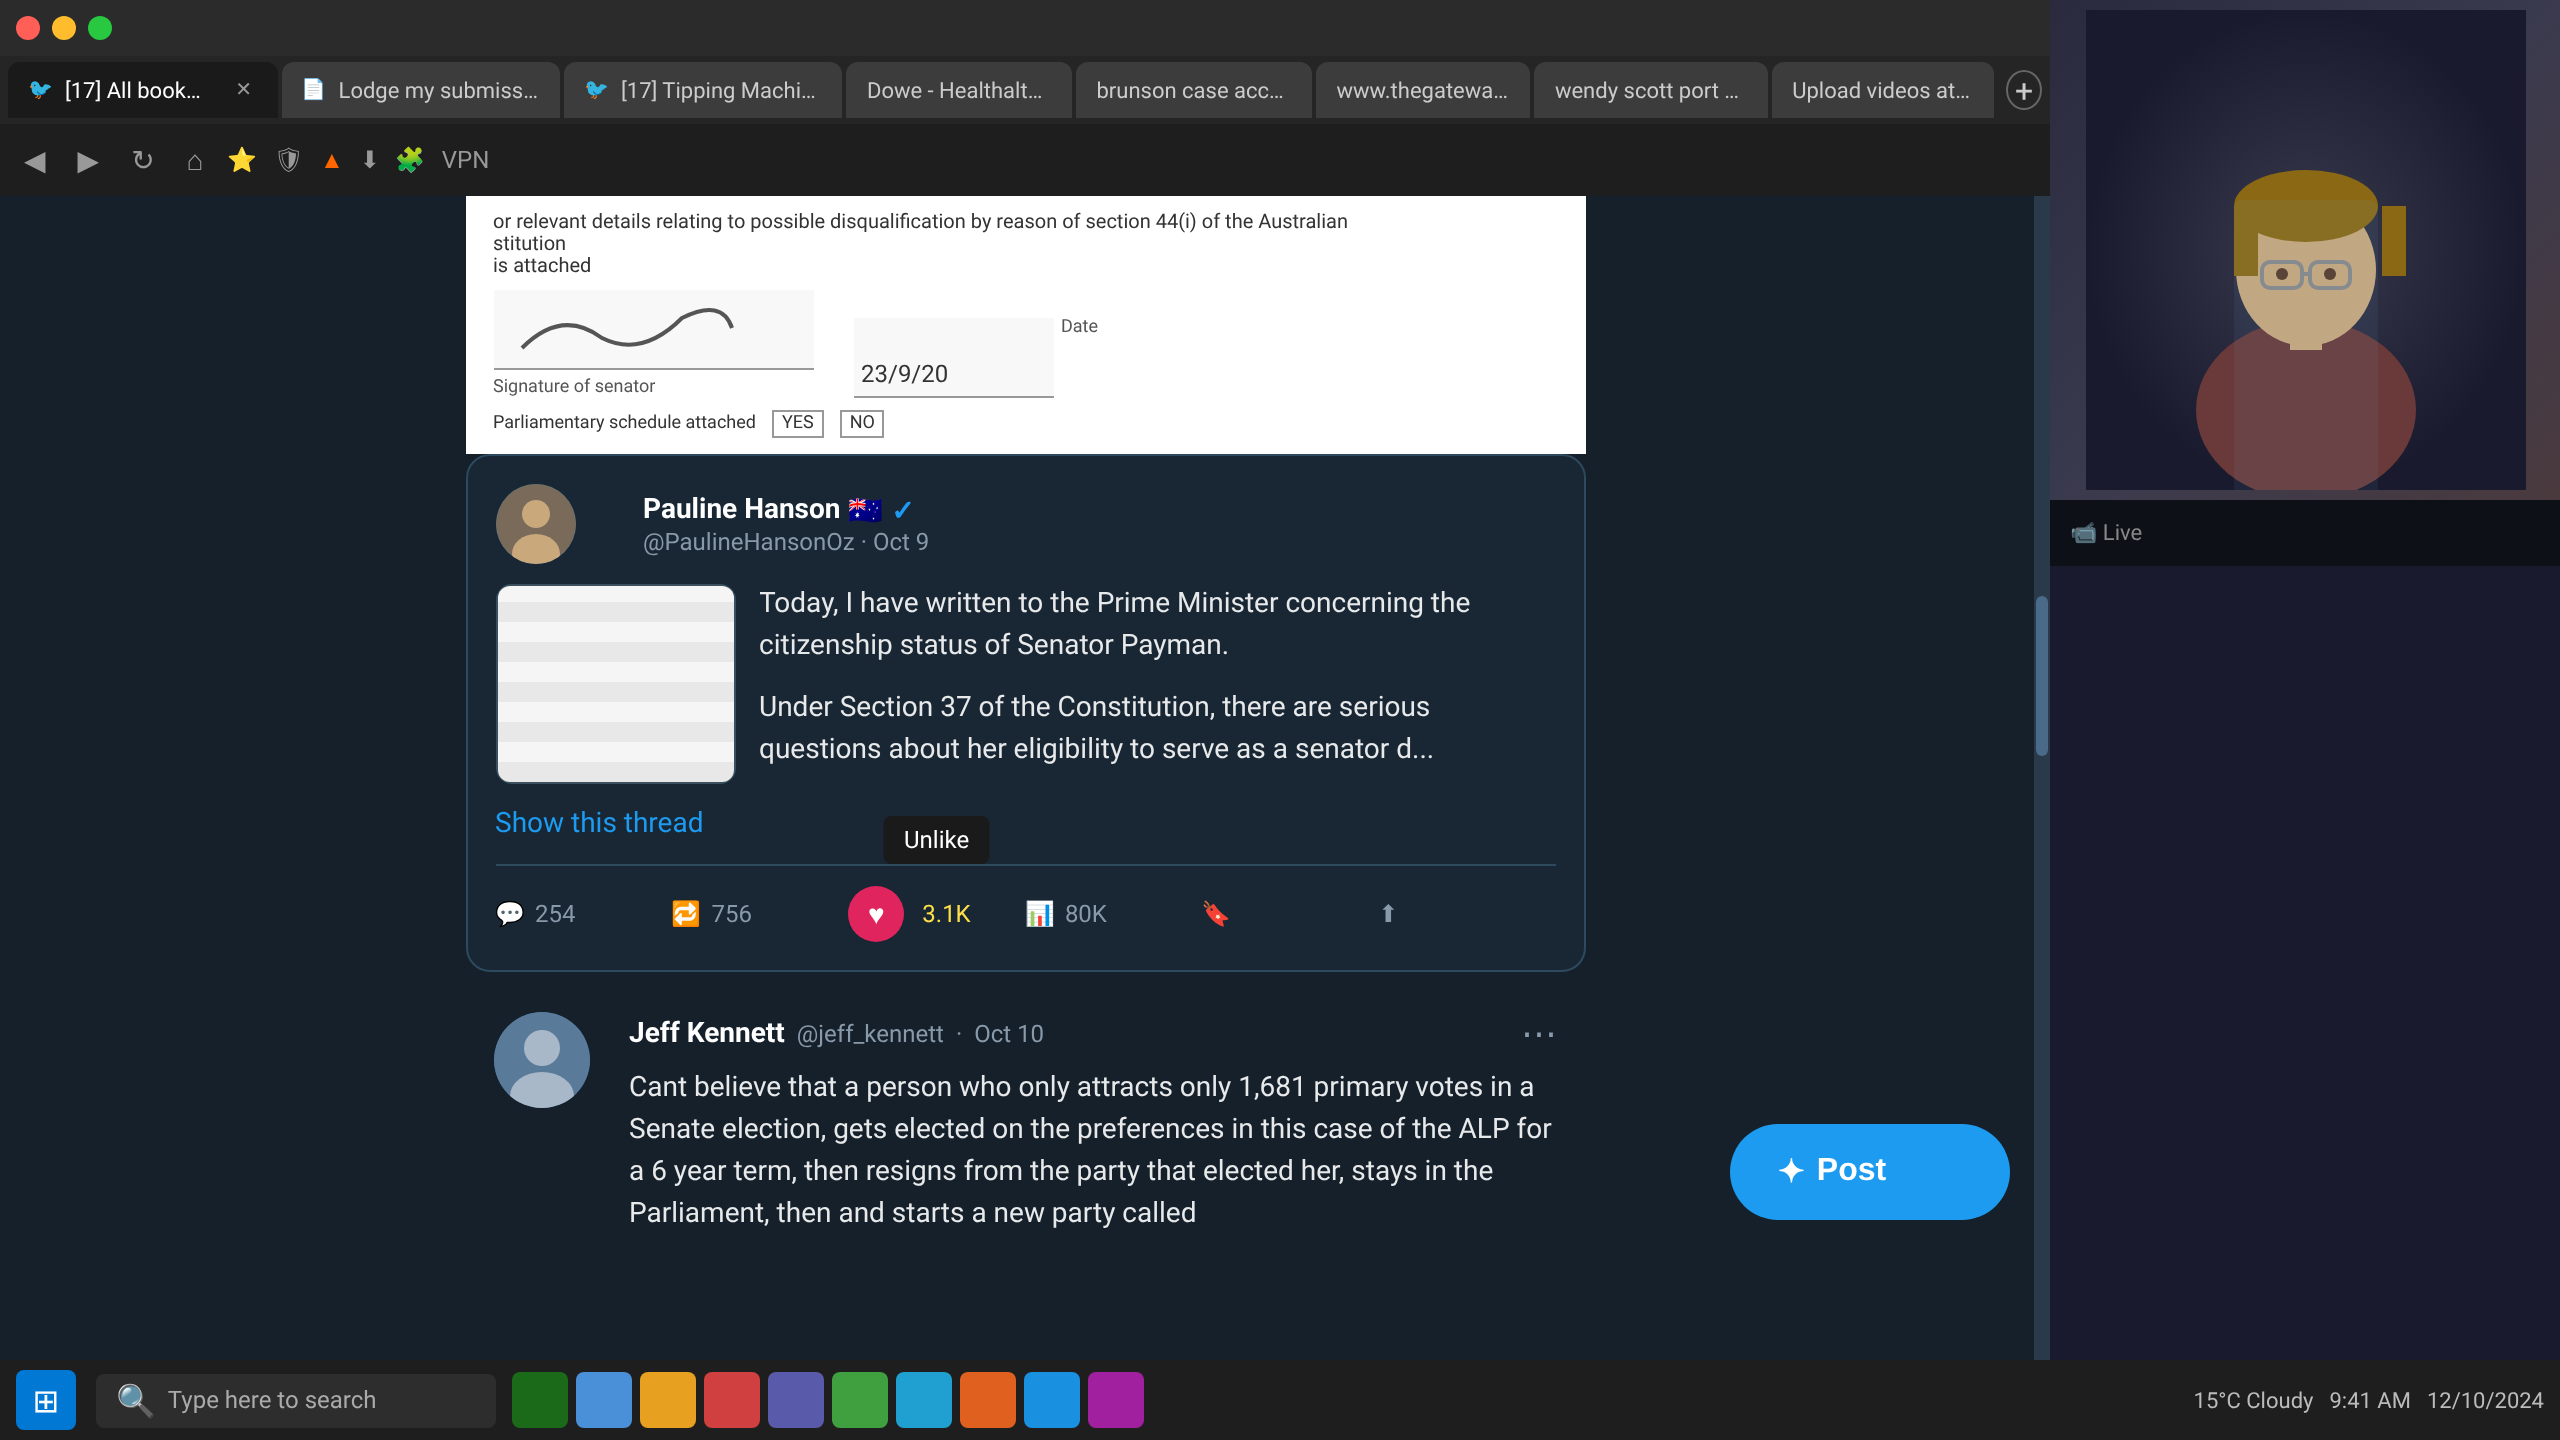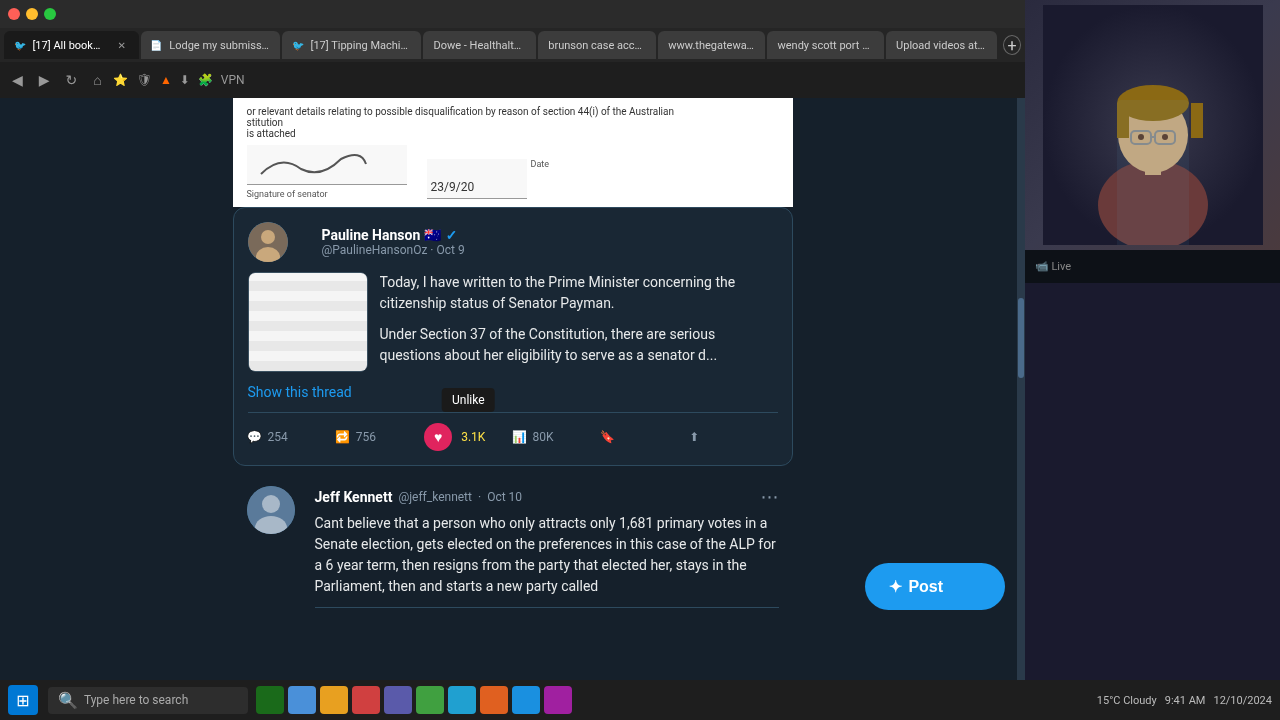--- a/index.html
+++ b/index.html
@@ -453,20 +453,25 @@
                 <svg width="120" height="30" viewBox="0 0 120 30">
                   <path d="M10,25 Q30,5 50,20 Q70,30 90,10 Q110,0 115,15" stroke="#555" stroke-width="2" fill="none"></path>
                 </svg>
               </div>
               <span style="font-size:9px;color:#555;">Signature of senator</span>
             </div>
             <div style="display:flex;flex-direction:row;gap:4px;">
               <div style="width:100px;height:40px;background:#f8f8f8;border-bottom:1px solid #999;font-size:12px;color:#333;padding:4px;display:flex;align-items:flex-end;">23/9/20</div>
               <span style="font-size:9px;color:#555;">Date</span>
             </div>
+          </div>
+          <div style="margin-top:6px;font-size:9px;display:flex;align-items:center;gap:8px;">
+            <span>Parliamentary schedule attached</span>
+            <span style="border:1px solid #999;padding:1px 4px;font-size:9px;">YES</span>
+            <span style="border:1px solid #999;padding:1px 4px;font-size:9px;">NO</span>
           </div>
         </div>
 
         <div class="outer-tweet">
           <div class="tweet-header">
             <div class="avatar">
               <svg width="40" height="40" viewBox="0 0 40 40">
                 <circle cx="20" cy="20" r="20" fill="#7a6a5a"></circle>
                 <circle cx="20" cy="15" r="7" fill="#c9a87c"></circle>
                 <ellipse cx="20" cy="35" rx="12" ry="10" fill="#c9a87c"></ellipse>

